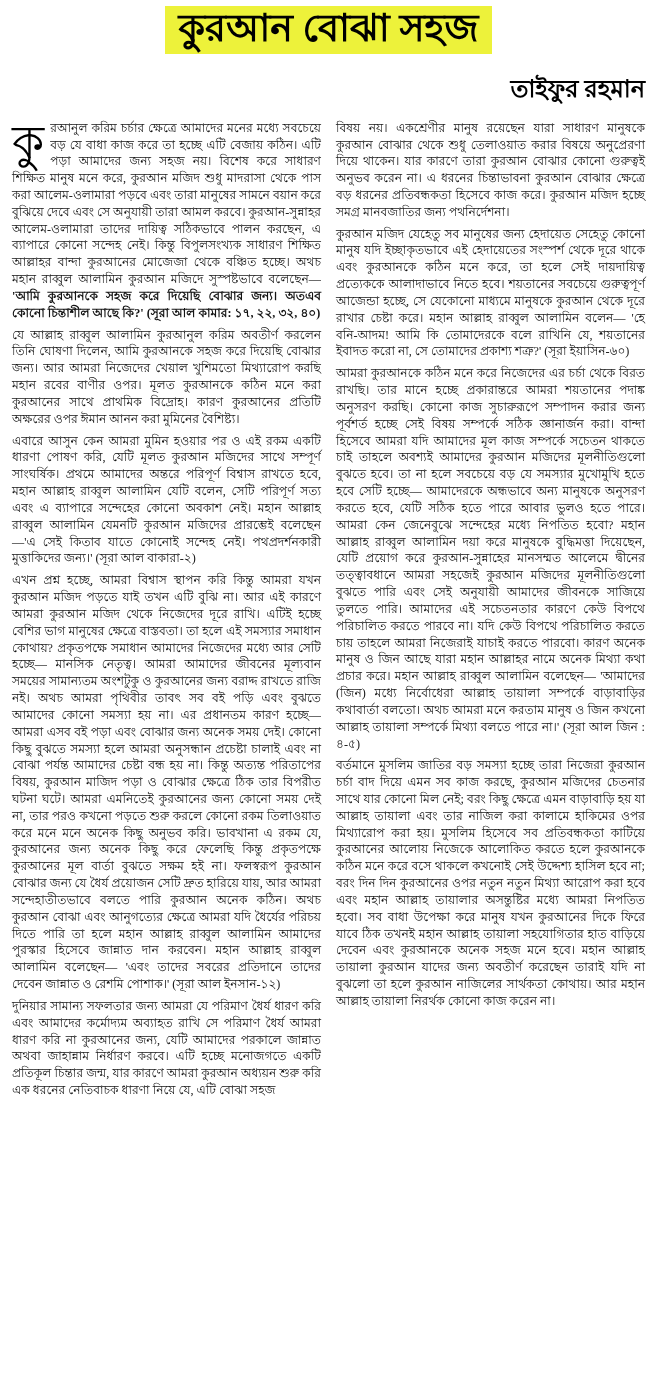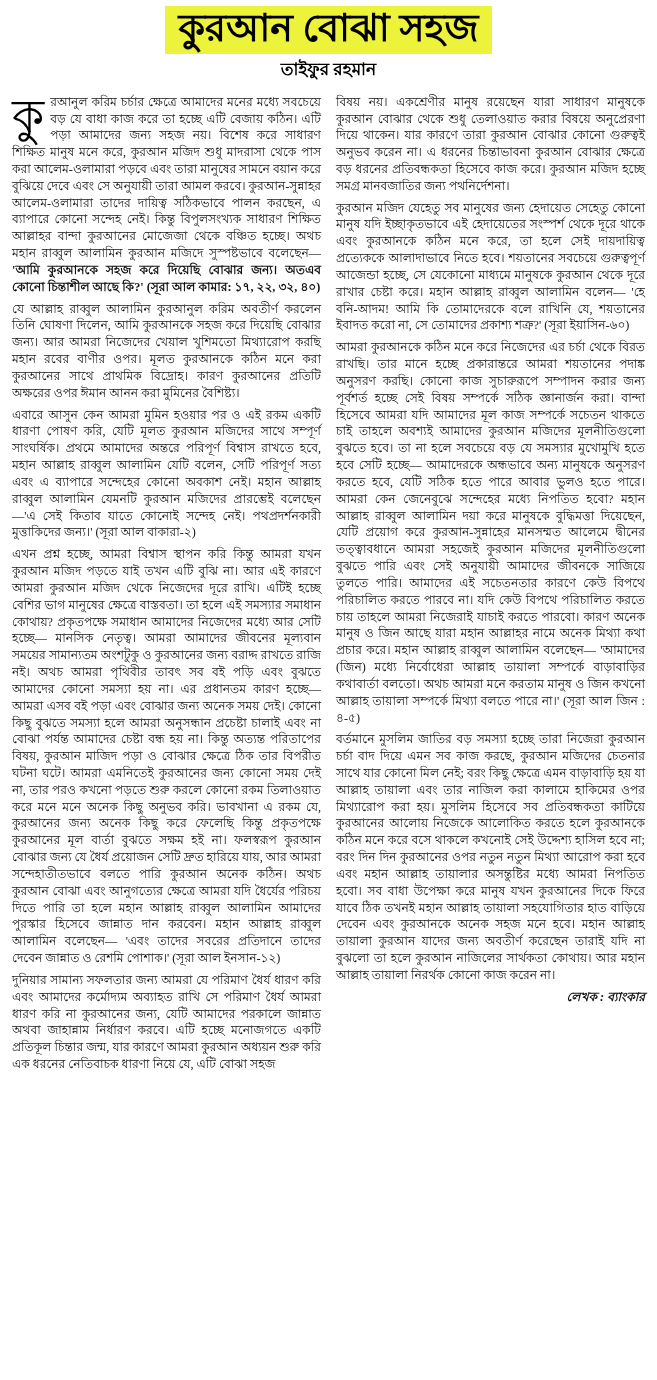--- a/index.html
+++ b/index.html
@@ -11,34 +11,34 @@
     width: 657px;
     min-height: 1380px;
     box-sizing: border-box;
     padding: 6px 12px 10px 12px;
     font-family: "Liberation Serif", "DejaVu Serif", serif;
     color: #141414;
     background: #ffffff;
   }
   .masthead {
     text-align: center;
-    margin: 0 0 2px 0;
+    margin: 0 0 16px 0;
   }
   .title {
     display: inline-block;
     font-size: 38px;
     font-weight: 700;
     line-height: 1.15;
     padding: 1px 14px 3px 14px;
     color: #000000;
     
   }
   .byline {
-    text-align: center;
-    font-size: 17px;
+    text-align: right;
+    font-size: 24px;
     font-weight: 700;
     margin: 2px 0 10px 0;
     color: #000000;
   }
   .columns {
     display: flex;
     gap: 15px;
     align-items: flex-start;
   }
   .col {
@@ -78,16 +78,15 @@
         <p class="para"><span>যে আল্লাহ রাব্বুল আলামিন কুরআনুল করিম অবতীর্ণ করলেন তিনি ঘোষণা দিলেন, আমি কুরআনকে সহজ করে দিয়েছি বোঝার জন্য। আর আমরা নিজেদের খেয়াল খুশিমতো মিথ্যারোপ করছি মহান রবের বাণীর ওপর। মূলত কুরআনকে কঠিন মনে করা কুরআনের সাথে প্রাথমিক বিদ্রোহ। কারণ কুরআনের প্রতিটি অক্ষরের ওপর ঈমান আনন করা মুমিনের বৈশিষ্ট্য।</span></p>
         <p class="para"><span>এবারে আসুন কেন আমরা মুমিন হওয়ার পর ও এই রকম একটি ধারণা পোষণ করি, যেটি মূলত কুরআন মজিদের সাথে সম্পূর্ণ সাংঘর্ষিক। প্রথমে আমাদের অন্তরে পরিপূর্ণ বিশ্বাস রাখতে হবে, মহান আল্লাহ রাব্বুল আলামিন যেটি বলেন, সেটি পরিপূর্ণ সত্য এবং এ ব্যাপারে সন্দেহের কোনো অবকাশ নেই। মহান আল্লাহ রাব্বুল আলামিন যেমনটি কুরআন মজিদের প্রারম্ভেই বলেছেন—'এ সেই কিতাব যাতে কোনোই সন্দেহ নেই। পথপ্রদর্শনকারী মুত্তাকিদের জন্য।' (সূরা আল বাকারা-২)</span></p>
         <p class="para"><span>এখন প্রশ্ন হচ্ছে, আমরা বিশ্বাস স্থাপন করি কিন্তু আমরা যখন কুরআন মজিদ পড়তে যাই তখন এটি বুঝি না। আর এই কারণে আমরা কুরআন মজিদ থেকে নিজেদের দূরে রাখি। এটিই হচ্ছে বেশির ভাগ মানুষের ক্ষেত্রে বাস্তবতা। তা হলে এই সমস্যার সমাধান কোথায়? প্রকৃতপক্ষে সমাধান আমাদের নিজেদের মধ্যে আর সেটি হচ্ছে— মানসিক নেতৃত্ব। আমরা আমাদের জীবনের মূল্যবান সময়ের সামান্যতম অংশটুকু ও কুরআনের জন্য বরাদ্দ রাখতে রাজি নই। অথচ আমরা পৃথিবীর তাবৎ সব বই পড়ি এবং বুঝতে আমাদের কোনো সমস্যা হয় না। এর প্রধানতম কারণ হচ্ছে— আমরা এসব বই পড়া এবং বোঝার জন্য অনেক সময় দেই। কোনো কিছু বুঝতে সমস্যা হলে আমরা অনুসন্ধান প্রচেষ্টা চালাই এবং না বোঝা পর্যন্ত আমাদের চেষ্টা বন্ধ হয় না। কিন্তু অত্যন্ত পরিতাপের বিষয়, কুরআন মাজিদ পড়া ও বোঝার ক্ষেত্রে ঠিক তার বিপরীত ঘটনা ঘটে। আমরা এমনিতেই কুরআনের জন্য কোনো সময় দেই না, তার পরও কখনো পড়তে শুরু করলে কোনো রকম তিলাওয়াত করে মনে মনে অনেক কিছু অনুভব করি। ভাবখানা এ রকম যে, কুরআনের জন্য অনেক কিছু করে ফেলেছি কিন্তু প্রকৃতপক্ষে কুরআনের মূল বার্তা বুঝতে সক্ষম হই না। ফলস্বরূপ কুরআন বোঝার জন্য যে ধৈর্য প্রয়োজন সেটি দ্রুত হারিয়ে যায়, আর আমরা সন্দেহাতীতভাবে বলতে পারি কুরআন অনেক কঠিন। অথচ কুরআন বোঝা এবং আনুগত্যের ক্ষেত্রে আমরা যদি ধৈর্যের পরিচয় দিতে পারি তা হলে মহান আল্লাহ রাব্বুল আলামিন আমাদের পুরস্কার হিসেবে জান্নাত দান করবেন। মহান আল্লাহ রাব্বুল আলামিন বলেছেন— 'এবং তাদের সবরের প্রতিদানে তাদের দেবেন জান্নাত ও রেশমি পোশাক।' (সূরা আল ইনসান-১২)</span></p>
         <p class="para"><span>দুনিয়ার সামান্য সফলতার জন্য আমরা যে পরিমাণ ধৈর্য ধারণ করি এবং আমাদের কর্মোদ্যম অব্যাহত রাখি সে পরিমাণ ধৈর্য আমরা ধারণ করি না কুরআনের জন্য, যেটি আমাদের পরকালে জান্নাত অথবা জাহান্নাম নির্ধারণ করবে। এটি হচ্ছে মনোজগতে একটি প্রতিকূল চিন্তার জন্ম, যার কারণে আমরা কুরআন অধ্যয়ন শুরু করি এক ধরনের নেতিবাচক ধারণা নিয়ে যে, এটি বোঝা সহজ</span></p>
       </div>
     <div class="col" id="col-right">
         <p class="para"><span>বিষয় নয়। একশ্রেণীর মানুষ রয়েছেন যারা সাধারণ মানুষকে কুরআন বোঝার থেকে শুধু তেলাওয়াত করার বিষয়ে অনুপ্রেরণা দিয়ে থাকেন। যার কারণে তারা কুরআন বোঝার কোনো গুরুত্বই অনুভব করেন না। এ ধরনের চিন্তাভাবনা কুরআন বোঝার ক্ষেত্রে বড় ধরনের প্রতিবন্ধকতা হিসেবে কাজ করে। কুরআন মজিদ হচ্ছে সমগ্র মানবজাতির জন্য পথনির্দেশনা।</span></p>
         <p class="para"><span>কুরআন মজিদ যেহেতু সব মানুষের জন্য হেদায়েত সেহেতু কোনো মানুষ যদি ইচ্ছাকৃতভাবে এই হেদায়েতের সংস্পর্শ থেকে দূরে থাকে এবং কুরআনকে কঠিন মনে করে, তা হলে সেই দায়দায়িত্ব প্রত্যেককে আলাদাভাবে নিতে হবে। শয়তানের সবচেয়ে গুরুত্বপূর্ণ আজেন্ডা হচ্ছে, সে যেকোনো মাধ্যমে মানুষকে কুরআন থেকে দূরে রাখার চেষ্টা করে। মহান আল্লাহ রাব্বুল আলামিন বলেন— 'হে বনি-আদম! আমি কি তোমাদেরকে বলে রাখিনি যে, শয়তানের ইবাদত করো না, সে তোমাদের প্রকাশ্য শত্রু?' (সূরা ইয়াসিন-৬০)</span></p>
         <p class="para"><span>আমরা কুরআনকে কঠিন মনে করে নিজেদের এর চর্চা থেকে বিরত রাখছি। তার মানে হচ্ছে প্রকারান্তরে আমরা শয়তানের পদাঙ্ক অনুসরণ করছি। কোনো কাজ সুচারুরূপে সম্পাদন করার জন্য পূর্বশর্ত হচ্ছে সেই বিষয় সম্পর্কে সঠিক জ্ঞানার্জন করা। বান্দা হিসেবে আমরা যদি আমাদের মূল কাজ সম্পর্কে সচেতন থাকতে চাই তাহলে অবশ্যই আমাদের কুরআন মজিদের মূলনীতিগুলো বুঝতে হবে। তা না হলে সবচেয়ে বড় যে সমস্যার মুখোমুখি হতে হবে সেটি হচ্ছে— আমাদেরকে অন্ধভাবে অন্য মানুষকে অনুসরণ করতে হবে, যেটি সঠিক হতে পারে আবার ভুলও হতে পারে। আমরা কেন জেনেবুঝে সন্দেহের মধ্যে নিপতিত হবো? মহান আল্লাহ রাব্বুল আলামিন দয়া করে মানুষকে বুদ্ধিমত্তা দিয়েছেন, যেটি প্রয়োগ করে কুরআন-সুন্নাহের মানসম্মত আলেমে দ্বীনের তত্ত্বাবধানে আমরা সহজেই কুরআন মজিদের মূলনীতিগুলো বুঝতে পারি এবং সেই অনুযায়ী আমাদের জীবনকে সাজিয়ে তুলতে পারি। আমাদের এই সচেতনতার কারণে কেউ বিপথে পরিচালিত করতে পারবে না। যদি কেউ বিপথে পরিচালিত করতে চায় তাহলে আমরা নিজেরাই যাচাই করতে পারবো। কারণ অনেক মানুষ ও জিন আছে যারা মহান আল্লাহর নামে অনেক মিথ্যা কথা প্রচার করে। মহান আল্লাহ রাব্বুল আলামিন বলেছেন— 'আমাদের (জিন) মধ্যে নির্বোধেরা আল্লাহ তায়ালা সম্পর্কে বাড়াবাড়ির কথাবার্তা বলতো। অথচ আমরা মনে করতাম মানুষ ও জিন কখনো আল্লাহ তায়ালা সম্পর্কে মিথ্যা বলতে পারে না।' (সূরা আল জিন : ৪-৫)</span></p>
         <p class="para"><span>বর্তমানে মুসলিম জাতির বড় সমস্যা হচ্ছে তারা নিজেরা কুরআন চর্চা বাদ দিয়ে এমন সব কাজ করছে, কুরআন মজিদের চেতনার সাথে যার কোনো মিল নেই; বরং কিছু ক্ষেত্রে এমন বাড়াবাড়ি হয় যা আল্লাহ তায়ালা এবং তার নাজিল করা কালামে হাকিমের ওপর মিথ্যারোপ করা হয়। মুসলিম হিসেবে সব প্রতিবন্ধকতা কাটিয়ে কুরআনের আলোয় নিজেকে আলোকিত করতে হলে কুরআনকে কঠিন মনে করে বসে থাকলে কখনোই সেই উদ্দেশ্য হাসিল হবে না; বরং দিন দিন কুরআনের ওপর নতুন নতুন মিথ্যা আরোপ করা হবে এবং মহান আল্লাহ তায়ালার অসন্তুষ্টির মধ্যে আমরা নিপতিত হবো। সব বাধা উপেক্ষা করে মানুষ যখন কুরআনের দিকে ফিরে যাবে ঠিক তখনই মহান আল্লাহ তায়ালা সহযোগিতার হাত বাড়িয়ে দেবেন এবং কুরআনকে অনেক সহজ মনে হবে। মহান আল্লাহ তায়ালা কুরআন যাদের জন্য অবতীর্ণ করেছেন তারাই যদি না বুঝলো তা হলে কুরআন নাজিলের সার্থকতা কোথায়। আর মহান আল্লাহ তায়ালা নিরর্থক কোনো কাজ করেন না।</span></p>
-        <p class="para align-right"><b class="ital">লেখক : ব্যাংকার</b></p>
       </div>
   </div>
 </div>
 
 </body></html>

